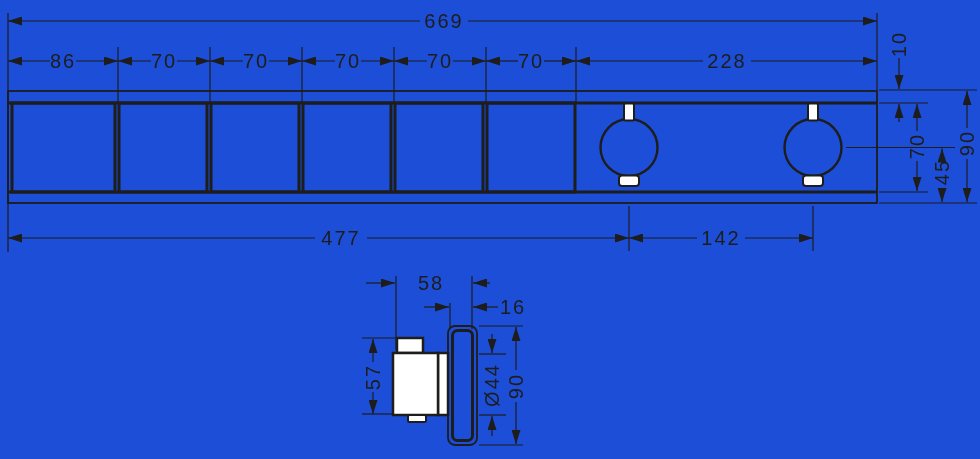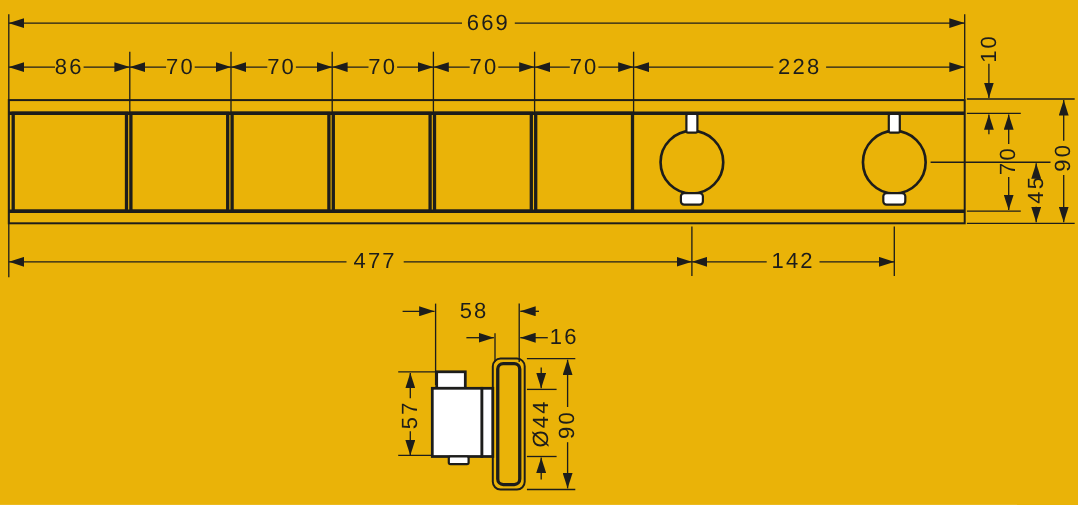--- a/index.html
+++ b/index.html
@@ -1,16 +1,16 @@
 <!DOCTYPE html>
 <html><head>
 <meta charset="utf-8">
 <style>
   html,body{margin:0;padding:0;background:#ffffff;}
-  .stage{position:relative;width:980px;height:459px;background:#eab308;overflow:hidden;
+  .stage{position:relative;width:980px;height:459px;background:#1d4ed8;overflow:hidden;
          font-family:"Liberation Sans", sans-serif;}
   svg{display:block}
   .ext{stroke:#1d1d1b;stroke-width:1.2;fill:none}
   .dim{stroke:#1d1d1b;stroke-width:1.2;fill:none;marker-end:url(#arr)}
   .thin{stroke:#1d1d1b;stroke-width:1.8;fill:none}
   .thick{stroke:#1d1d1b;stroke-width:3.2;fill:none}
   .sq{stroke:#1d1d1b;stroke-width:3;fill:none}
   .knob{stroke:#1d1d1b;stroke-width:2.4;fill:none}
   .knobdet{stroke:#1d1d1b;stroke-width:2;fill:#ffffff}
   .body2{stroke:#1d1d1b;stroke-width:2.5;fill:#ffffff}

